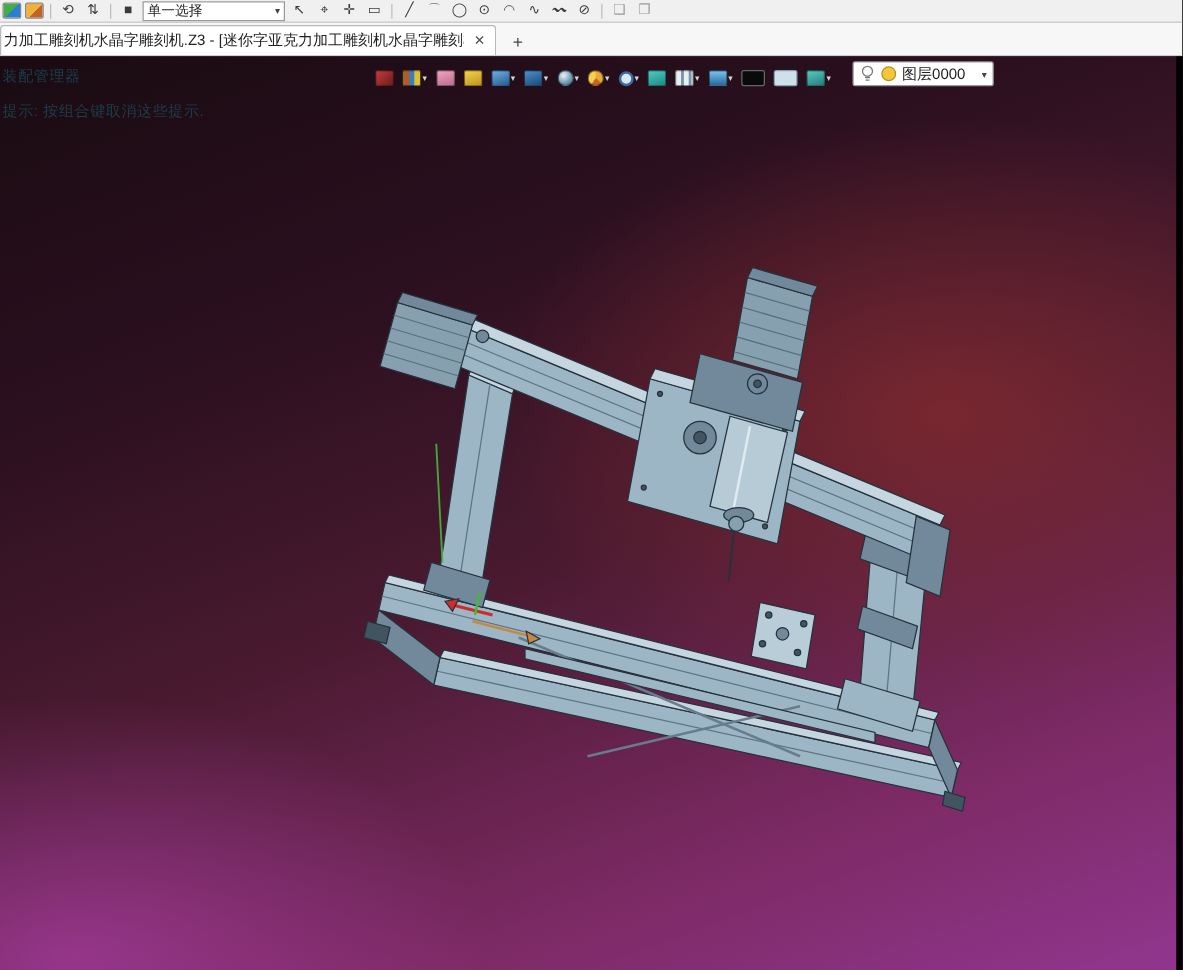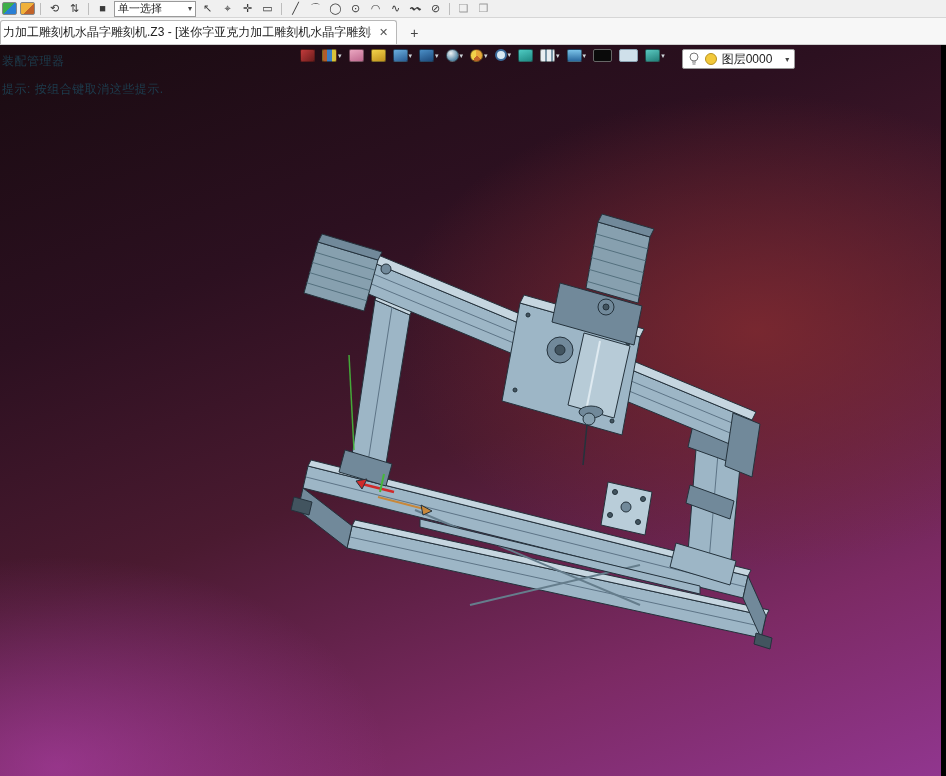--- a/index.html
+++ b/index.html
@@ -10,21 +10,21 @@
   .tb1 { height:18px; background:#f0f0f0; border-bottom:1px solid #d6d6d6;
          display:flex; align-items:center; gap:3px; padding:0 2px; }
   .app-ic  { width:15px; height:13px; border-radius:2px;
              background:linear-gradient(135deg,#3fae49 0 50%,#2a7fd4 50% 100%); border:1px solid #888;}
   .app-ic2 { width:15px; height:13px; border-radius:2px;
              background:linear-gradient(135deg,#f0b13a 0 55%,#c2632a 55% 100%); border:1px solid #888;}
   .sep { width:1px; height:12px; background:#bdbdbd; margin:0 2px; }
   .tbtn { width:17px; height:15px; border:none; background:transparent; color:#3a3a3a;
           font-size:11px; line-height:15px; text-align:center; padding:0; cursor:default;}
   .tbtn.dim { color:#9a9a9a; }
-  .combo { height:16px; width:82px; background:#fff; border:1px solid #9a9a9a;
+  .combo { height:16px; width:114px; background:#fff; border:1px solid #9a9a9a;
            display:flex; align-items:center; justify-content:space-between;
            font-size:11px; padding:0 3px; color:#222; }
   .combo .caret { font-size:8px; color:#444; }
 
   
   .tabbar { height:27px; background:#f7f7f7; border-bottom:1px solid #cfcfcf;
             display:flex; align-items:flex-end; }
   .tab { height:24px; max-width:398px; background:#fff; border:1px solid #b8b8b8; border-bottom:none;
          border-radius:3px 3px 0 0; display:flex; align-items:center; gap:6px;
          padding:0 6px 0 2px; font-size:12px; color:#222; }
@@ -39,21 +39,21 @@
       radial-gradient(55% 45% at 80% 38%, rgba(128,42,48,.85) 0%, rgba(128,42,48,0) 70%),
       radial-gradient(50% 40% at 6% 96%, rgba(196,72,196,.50) 0%, rgba(196,72,196,0) 70%),
       linear-gradient(160deg,#190b11 0%, #2c1020 28%, #4a1a30 52%, #7c2a64 78%, #933793 100%);
   }
   .black-strip { position:absolute; top:0; right:0; bottom:0; width:5px; background:#000; }
 
   .hint { position:absolute; left:2px; font-size:12px; color:#1d3d4e; letter-spacing:.5px;}
   .hint1 { top:8px; } .hint2 { top:36px; }
 
   
-  .tb2 { position:absolute; top:4px; left:300px; display:flex; align-items:flex-start; gap:7px; }
+  .tb2 { position:absolute; top:4px; left:300px; display:flex; align-items:flex-end; gap:7px; }
   .t2g { display:flex; align-items:center; gap:1px; }
   .caret2 { font-size:7px; color:#cfd6da; }
   .ic { width:15px; height:13px; border-radius:2px; display:inline-block; border:1px solid rgba(0,0,0,.45); }
   .ic-exit     { background:linear-gradient(135deg,#c23b3b,#6e1d1d); }
   .ic-paint    { background:linear-gradient(90deg,#b05c2a 0 34%,#3a7dc2 34% 67%,#d8c23a 67% 100%); }
   .ic-eraser   { background:linear-gradient(160deg,#eaa6c0,#c06a90); }
   .ic-yellowbox{ background:linear-gradient(160deg,#f2d24a,#c2931e); }
   .ic-bluebox  { background:linear-gradient(160deg,#6aaede,#2a5e96); }
   .ic-bluebox2 { background:linear-gradient(160deg,#4a8ec6,#1d4a7c); }
   .ic-ball     { border-radius:50%; width:13px; background:radial-gradient(circle at 35% 30%,#eef2f4,#5a8aa8 70%); }

